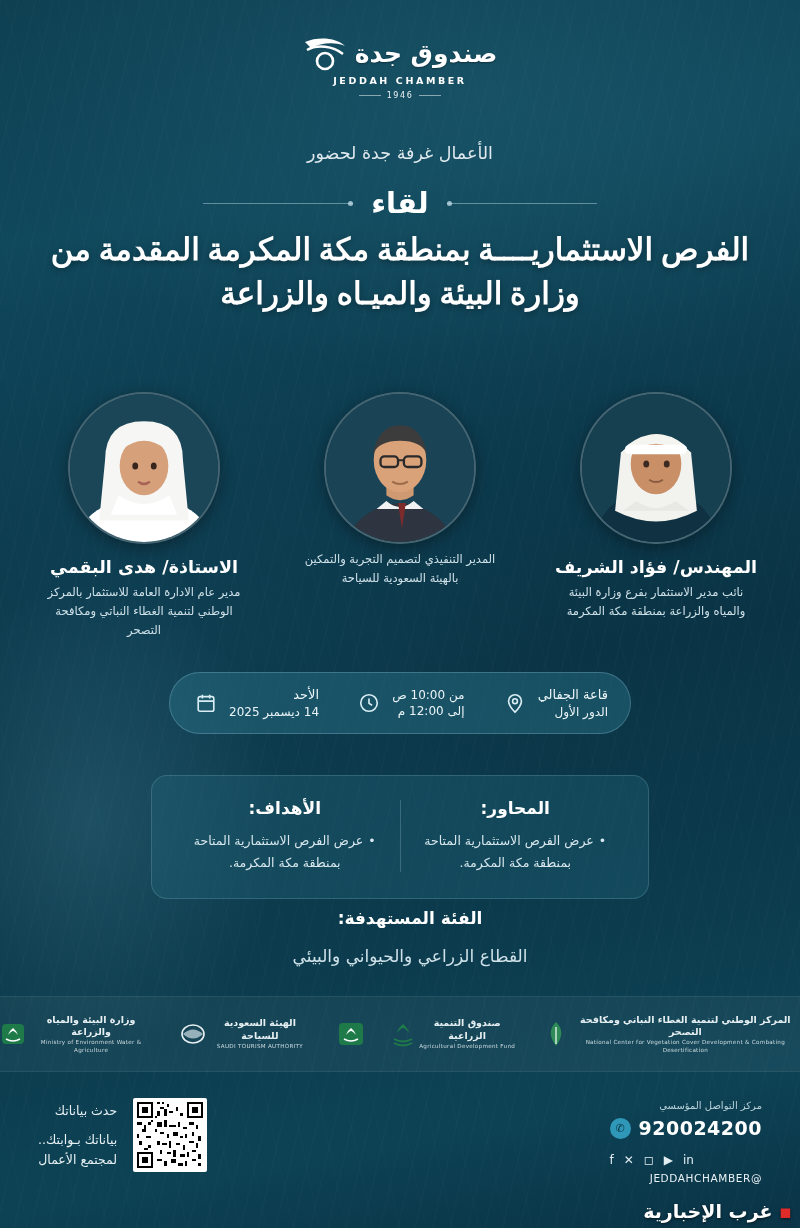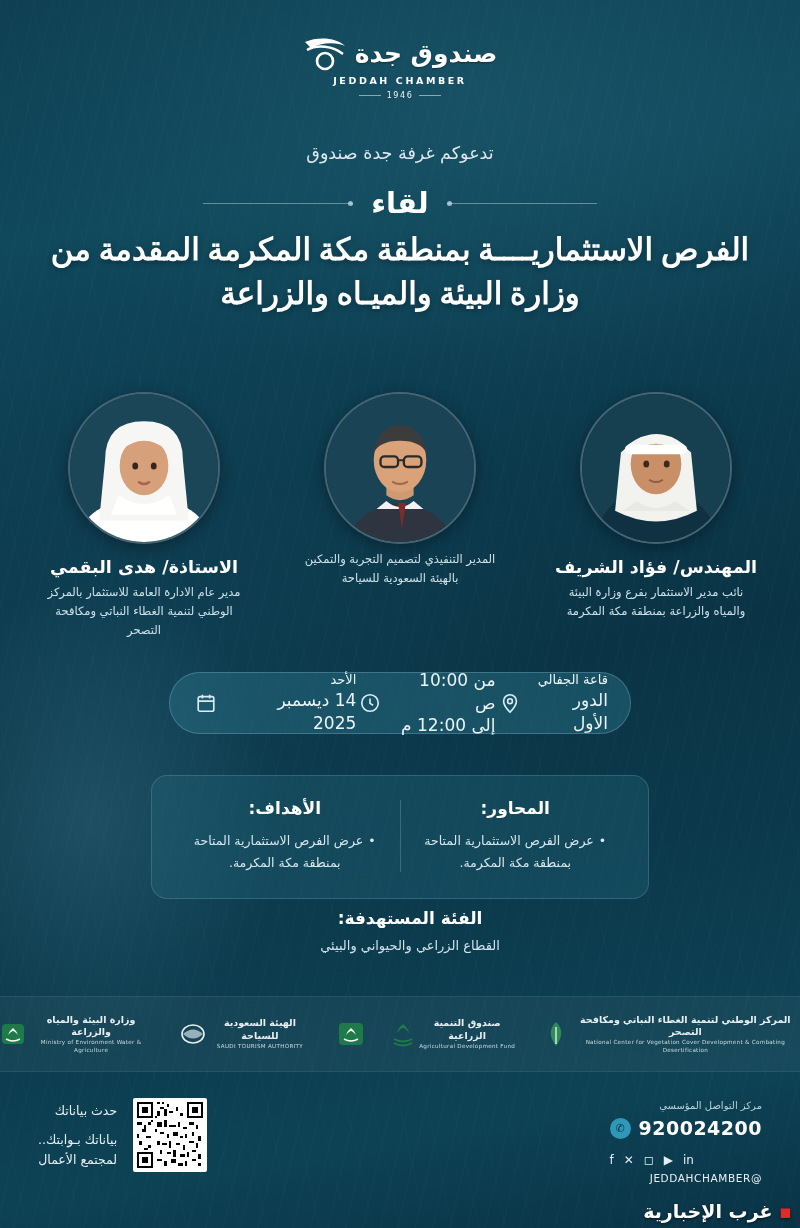--- a/index.html
+++ b/index.html
@@ -115,21 +115,21 @@
   .pill {
     position: absolute; top: 672px; left: 50%; transform: translateX(-50%);
     width: 462px; height: 62px; border-radius: 31px;
     background: rgba(46,118,140,0.42);
     border: 1px solid rgba(160,210,225,0.28);
     display: flex; align-items: center; justify-content: space-between;
     padding: 0 22px;
   }
   .pill-item { display: flex; align-items: center; gap: 9px; color: #eaf4f7; }
   .pill-texts { text-align: right; line-height: 1.35; }
-  .pill-texts div { font-size: 17px; }
+  .pill-texts div { font-size: 12px; }
   .pill-texts div.big { font-size: 13px; }
   .ico {
     width: 28px; height: 28px; flex: 0 0 28px;
     display: flex; align-items: center; justify-content: center;
     color: #d9eef4;
   }
   .ico svg { width: 22px; height: 22px; }
 
   
   .twobox {
@@ -147,21 +147,21 @@
   }
   .divider {
     width: 1px; background: rgba(170,210,225,0.25); margin: 2px 0;
   }
 
   
   .target {
     position: absolute; top: 908px; width: 100%; text-align: center; padding-left: 20px;
   }
   .target h3 { color: #ffffff; font-size: 17px; }
-  .target p { color: #cfe2e9; font-size: 13px; margin-top: 10px; }
+  .target p { color: #cfe2e9; font-size: 17px; margin-top: 18px; }
 
   
   .partners {
     position: absolute; top: 996px; left: 0; right: 0; height: 76px;
     background: rgba(255,255,255,0.045);
     border-top: 1px solid rgba(255,255,255,0.07);
     border-bottom: 1px solid rgba(255,255,255,0.07);
     display: flex; align-items: center; justify-content: center; gap: 26px;
   }
   .partner { display: flex; align-items: center; gap: 2px; color: #e6eff2; }
@@ -223,21 +223,21 @@
             <path d="M4 16 C14 10, 30 12, 40 20" stroke="#ffffff" stroke-width="2.4" fill="none"></path>
             <circle cx="22" cy="27" r="8" fill="none" stroke="#ffffff" stroke-width="2.6"></circle>
           </svg>
         </div>
       </div>
       <div class="logo-en">JEDDAH CHAMBER</div>
       <div class="logo-year">1946</div>
     </div>
   </div>
 
-  <div class="invite">تدعوكم غرفة جدة صندوق</div>
+  <div class="invite">الأعمال غرفة جدة لحضور</div>
 
   <div class="meet-row">
     <div class="dash l"></div>
     <div class="meet">لقاء</div>
     <div class="dash r"></div>
   </div>
 
   <div class="title">الفرص الاستثماريــــة بمنطقة مكة المكرمة المقدمة من وزارة البيئة والميـاه والزراعة</div>
 
   <div class="speakers">

